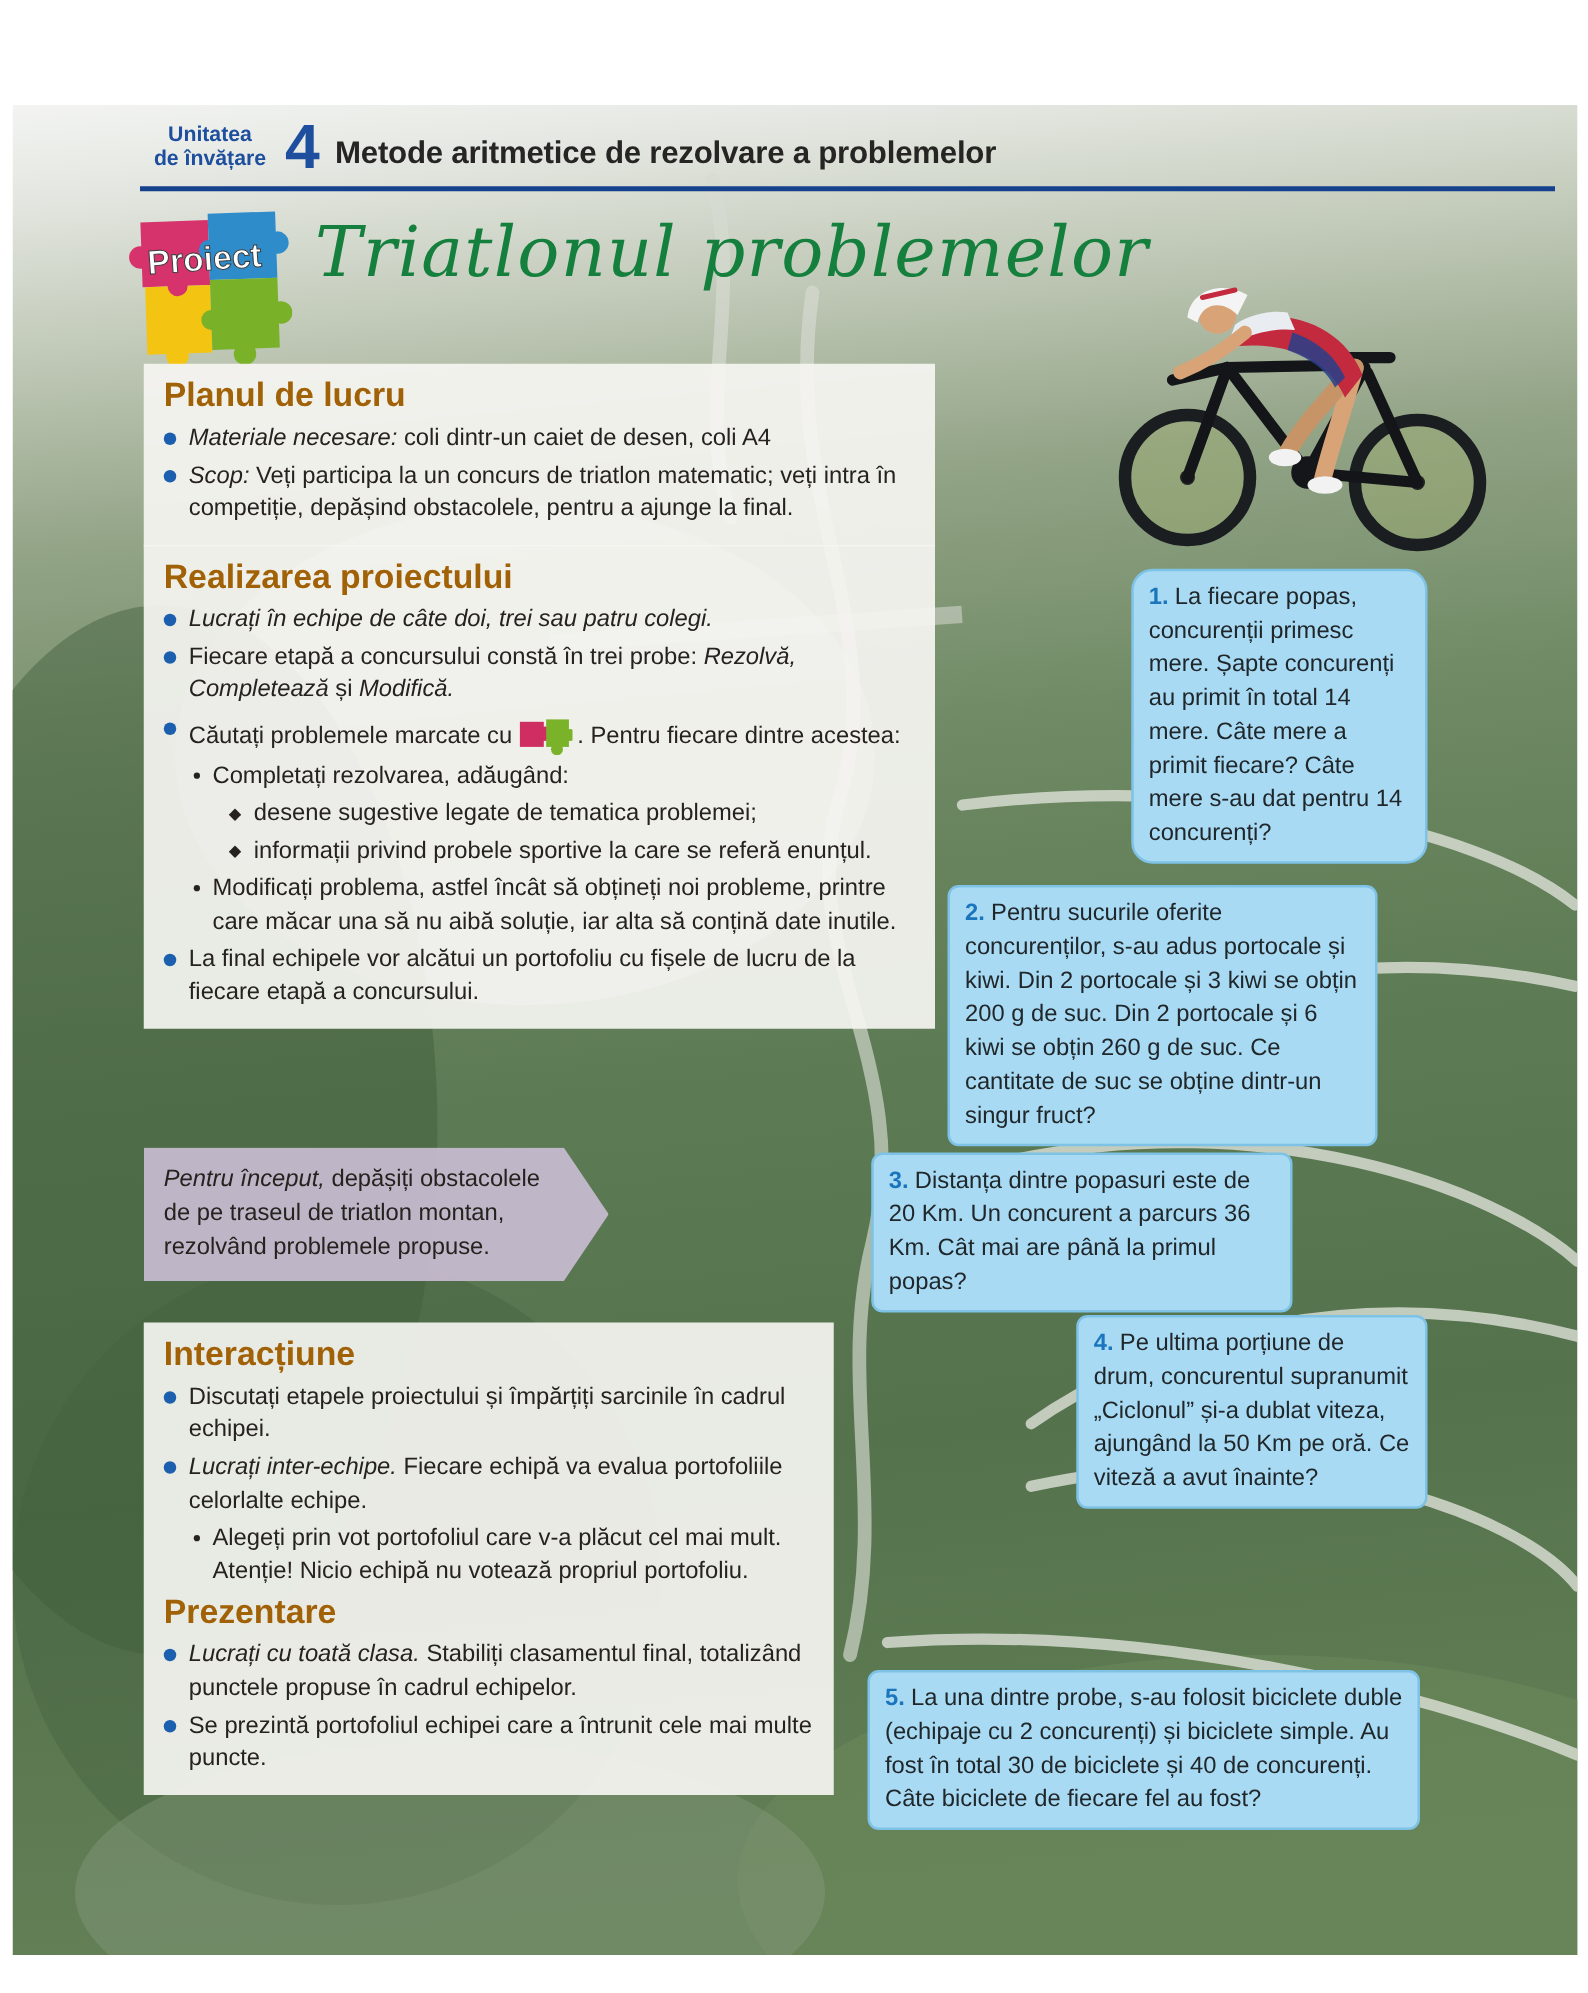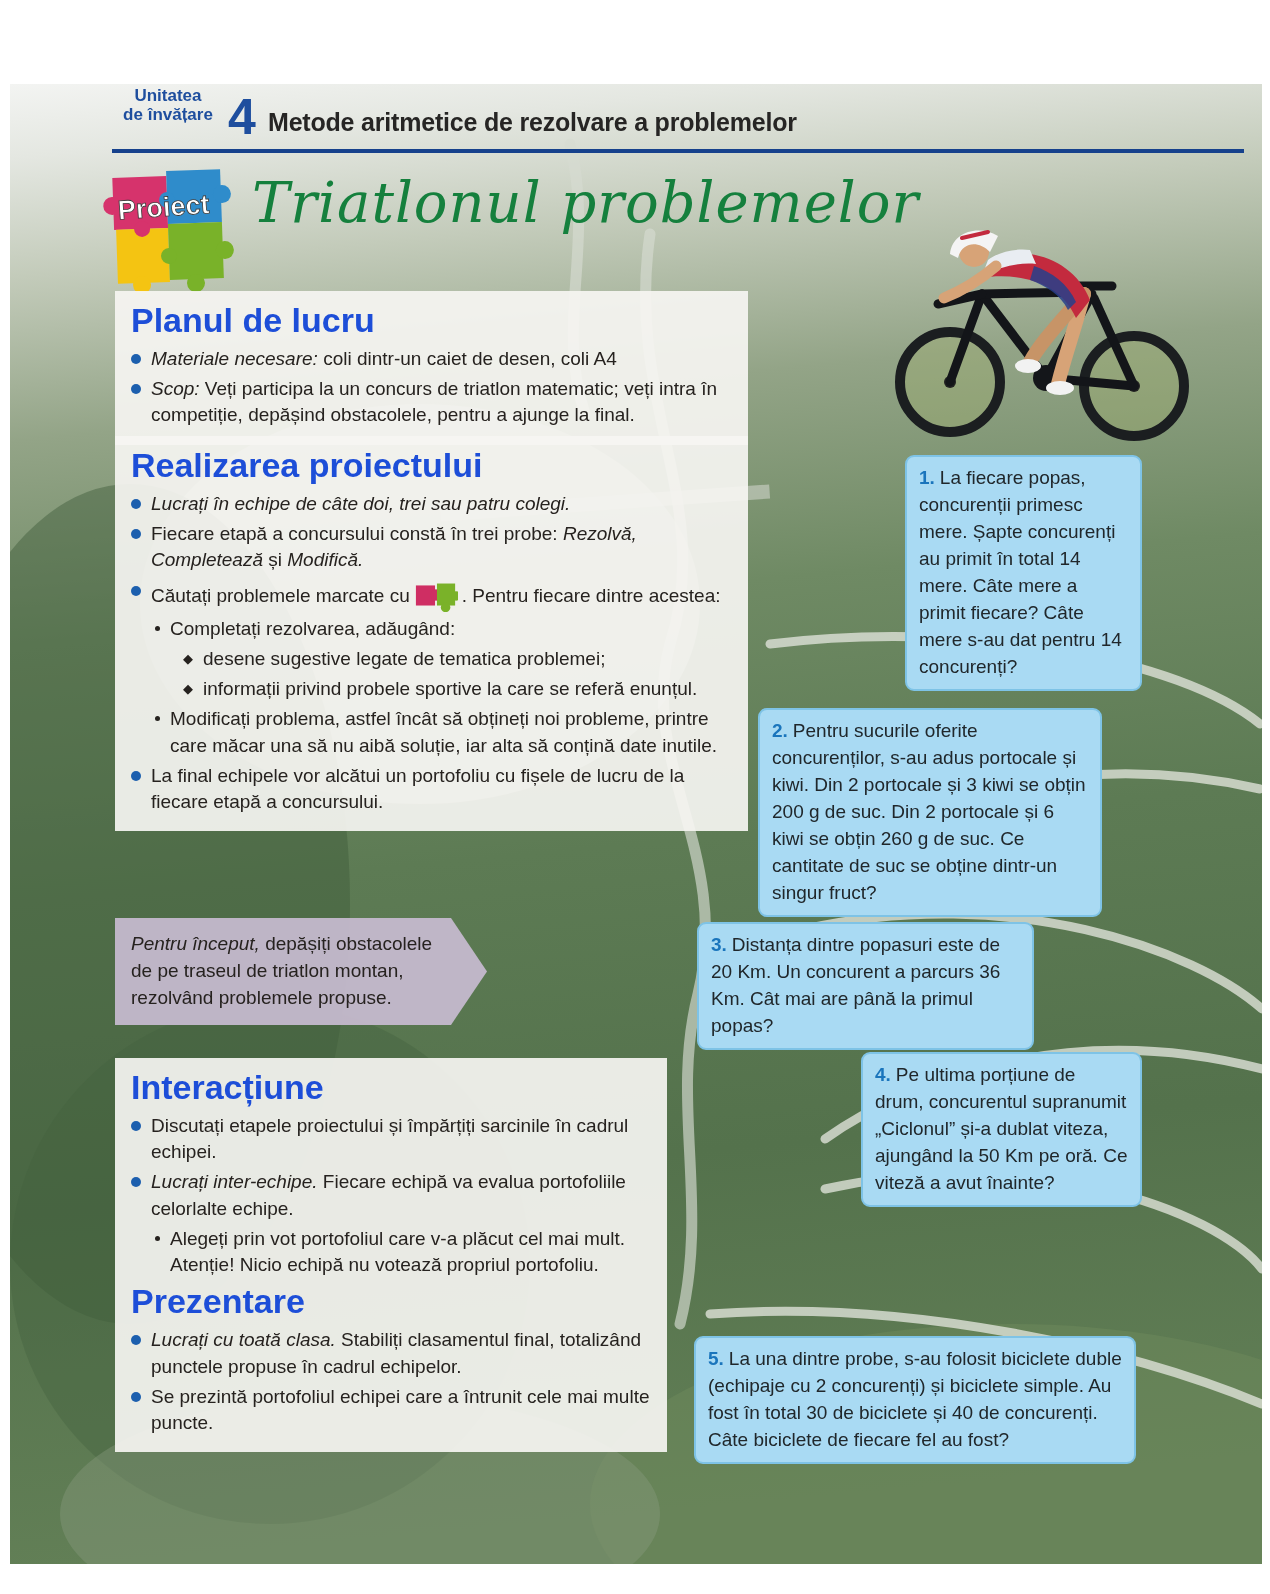--- a/index.html
+++ b/index.html
@@ -4,36 +4,36 @@
 <style>
   html,body{margin:0;padding:0;background:#ffffff;}
   .page{
     position:relative;width:1270px;height:1594px;background:#ffffff;overflow:hidden;
     font-family:"Liberation Sans",sans-serif;color:#26221f;
   }
   .photo{position:absolute;left:10px;top:84px;width:1252px;height:1480px;}
   .photo svg{display:block;width:100%;height:100%;}
 
   
-  .unit-label{position:absolute;left:112px;top:87px;width:112px;text-align:center;
+  .unit-label{position:absolute;left:112px;top:99px;width:112px;text-align:center;
     font-size:17px;font-weight:bold;color:#1e4e9e;line-height:1.1;}
   .unit-number{position:absolute;left:228px;top:88px;font-size:50px;font-weight:bold;color:#1e4e9e;}
   .page-title{position:absolute;left:268px;top:108px;font-size:25px;font-weight:bold;color:#262524;letter-spacing:-.2px;margin:0;}
   .header-rule{position:absolute;left:112px;top:149px;width:1132px;height:4px;background:#16418c;}
 
   
   .project-badge{position:absolute;left:102px;top:160px;width:132px;height:132px;}
   .script-title{position:absolute;left:252px;top:170px;font-family:"DejaVu Serif",serif;
     font-style:italic;font-size:56px;color:#15803d;letter-spacing:1px;white-space:nowrap;}
   .cyclist{position:absolute;left:878px;top:180px;width:330px;height:272px;}
 
   
   .panel{position:absolute;box-sizing:border-box;background:rgba(246,245,242,.92);
     padding:8px 16px 12px;color:#26221f;}
-  .panel h2{margin:2px 0 6px;font-size:34px;font-weight:bold;color:#1d4ed8;}
+  .panel h2{margin:2px 0 6px;font-size:27px;font-weight:bold;color:#a16207;}
   .panel-plan{left:115px;top:291px;width:633px;}
   .panel-realizare{left:115px;top:436px;width:633px;}
   .panel-interact{left:115px;top:1058px;width:552px;}
 
   .b{display:flex;gap:10px;margin:4px 0;font-size:19px;line-height:1.38;}
   .dot{flex:0 0 auto;width:10px;height:10px;border-radius:50%;background:#1c5fae;margin-top:8px;}
   .sub{margin-left:24px;}
   .dot2{flex:0 0 auto;width:5px;height:5px;border-radius:50%;background:#26221f;margin-top:10px;}
   .d3{margin-left:52px;}
   .diam{flex:0 0 auto;font-size:13px;line-height:1;margin-top:6px;color:#26221f;}
@@ -43,21 +43,21 @@
   
   .arrow-note{position:absolute;left:115px;top:918px;width:372px;box-sizing:border-box;
     padding:13px 48px 13px 16px;background:rgba(198,186,206,.94);
     clip-path:polygon(0 0,calc(100% - 36px) 0,100% 50%,calc(100% - 36px) 100%,0 100%);
     font-size:19px;line-height:1.42;}
 
   
   .problem{position:absolute;box-sizing:border-box;background:#a9daf3;border:2px solid #7ec3e6;
     border-radius:9px;padding:8px 12px;font-size:19px;line-height:1.42;color:#20272b;}
   .pnum{color:#1a75bc;font-weight:bold;margin-right:5px;}
-  .p1{left:905px;top:455px;width:237px;}
+  .p1{left:905px;top:455px;width:237px;border-radius:17px;}
   .p2{left:758px;top:708px;width:344px;}
   .p3{left:697px;top:922px;width:337px;}
   .p4{left:861px;top:1052px;width:281px;}
   .p5{left:694px;top:1336px;width:442px;}
 </style>
 </head>
 <body>
 
 <div class="page">
 

